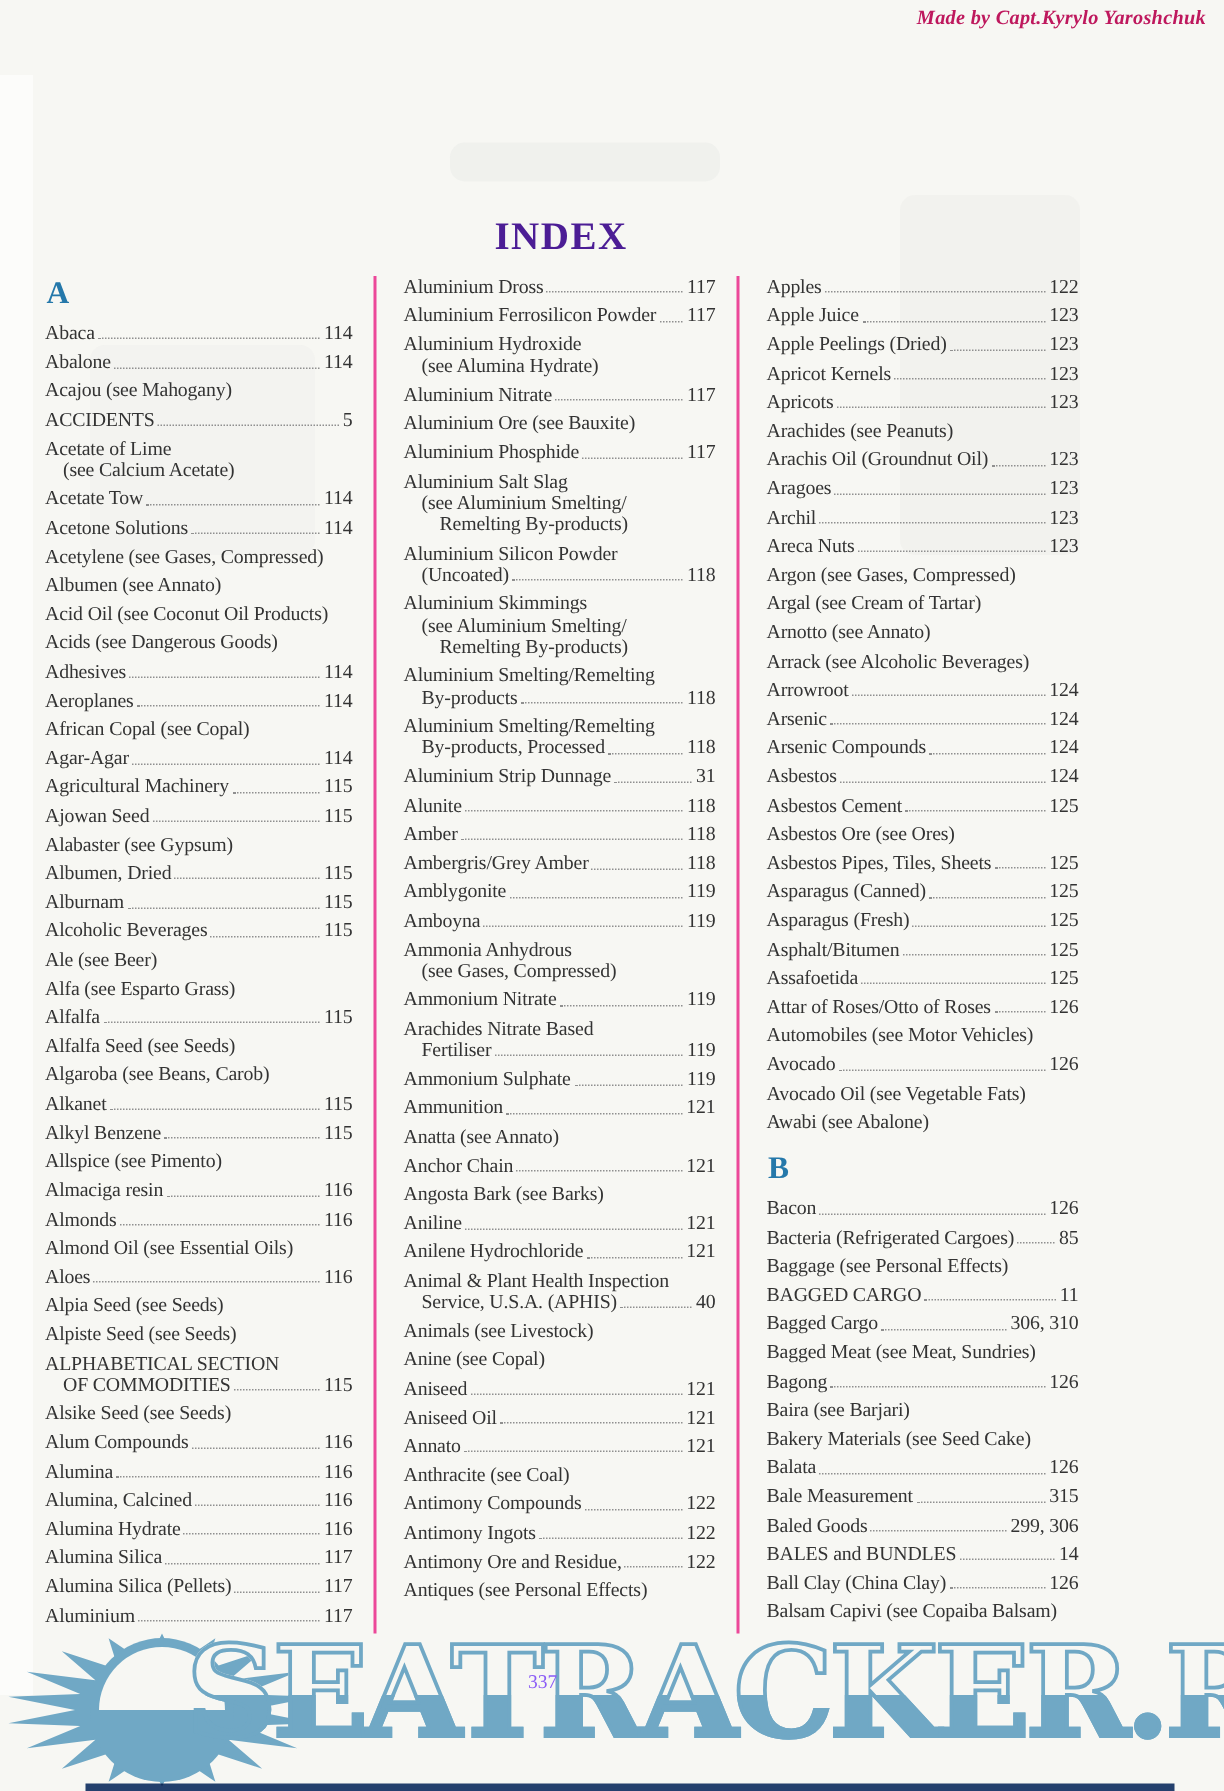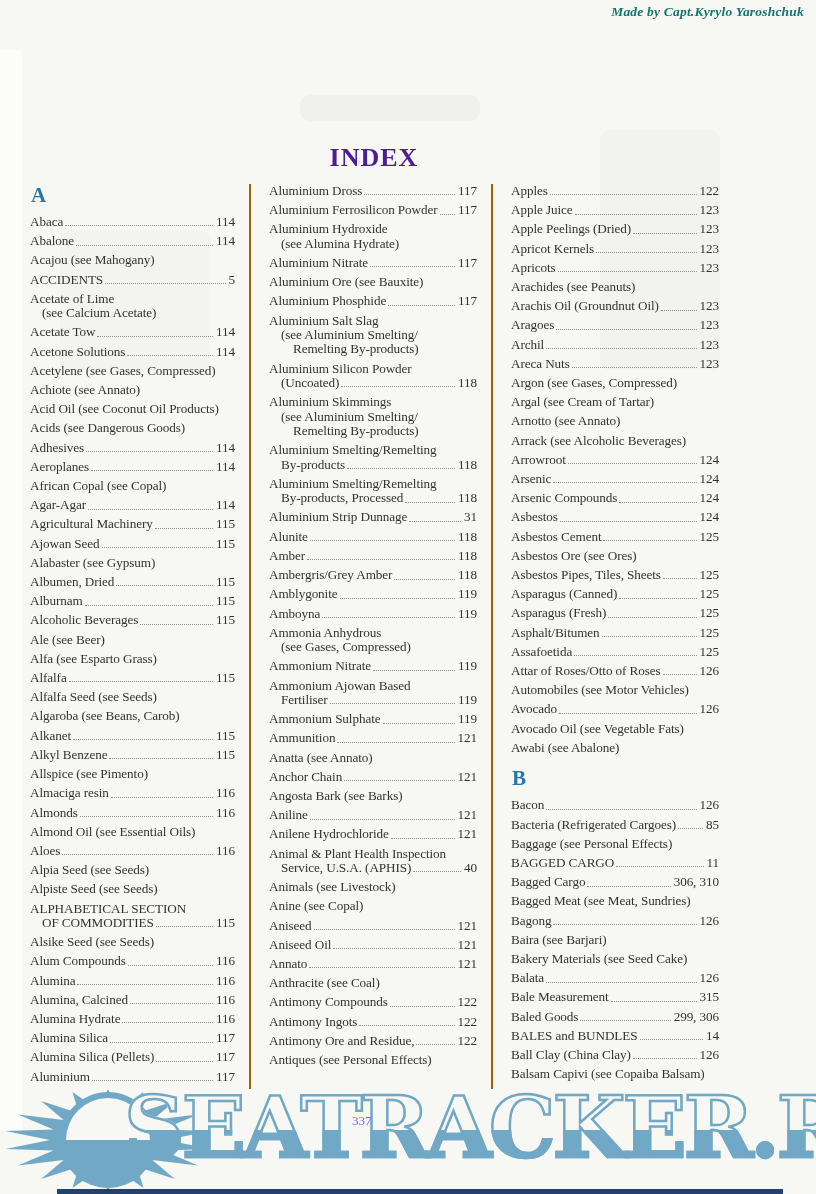--- a/index.html
+++ b/index.html
@@ -6,35 +6,35 @@
   body{
     width:816px;height:1194px;position:relative;overflow:hidden;
     background:#f7f7f3;
     font-family:"Liberation Serif", serif;
   }
   .smudge{position:absolute;background:#e7e8e6;border-radius:10px;opacity:.45;pointer-events:none;}
   .edge-light{position:absolute;background:#fdfdfb;opacity:.8;pointer-events:none;}
 
   .credit{
     position:absolute;top:4px;right:12px;
-    font-style:italic;font-weight:bold;font-size:13.5px;color:#0f766e;
+    font-style:italic;font-weight:bold;font-size:13.5px;color:#be185d;
     letter-spacing:.2px;
   }
   .page-title{
     position:absolute;top:128px;left:30px;width:688px;
     text-align:center;font-size:26px;font-weight:bold;color:#4c1d95;
     letter-spacing:1px;
     margin-top:15px;
   }
   .cols{
     position:absolute;top:184px;left:30px;width:688px;
     display:grid;grid-template-columns:205px 228px 228px;column-gap:14px;
   }
   .col{min-width:0;}
-  .col.ruled{border-left:2px solid #a16207;padding-left:18px;}
+  .col.ruled{border-left:2px solid #ec4899;padding-left:18px;}
   .letter{
     font-size:21px;font-weight:bold;color:#2578aa;
     margin:0 0 9px 1px;line-height:22px;
   }
   .letter.spaced{margin-top:12px;}
   .entry{margin-bottom:4.8px;color:#333;}
   .line{font-size:13.2px;line-height:14.4px;white-space:nowrap;letter-spacing:-.1px;}
   .line.last{display:flex;align-items:baseline;}
   .nm{white-space:nowrap;}
   .leader{flex:1;min-width:6px;border-bottom:1px dotted #8f8f8f;align-self:flex-end;margin:0 3px 3px 2px;}
@@ -117,21 +117,21 @@
         <div class="line last">
           <span class="nm">Acetone Solutions</span>
           <span class="leader"></span>
           <span class="pg">114</span>
         </div>
       </div>
       <div class="entry">
         <div class="line">Acetylene (see Gases, Compressed)</div>
       </div>
       <div class="entry">
-        <div class="line">Achiote (see Annato)</div>
+        <div class="line">Albumen (see Annato)</div>
       </div>
       <div class="entry">
         <div class="line">Acid Oil (see Coconut Oil Products)</div>
       </div>
       <div class="entry">
         <div class="line">Acids (see Dangerous Goods)</div>
       </div>
       <div class="entry">
         <div class="line last">
           <span class="nm">Adhesives</span>
@@ -438,21 +438,21 @@
         <div class="line" style="padding-left: 12px;">(see Gases, Compressed)</div>
       </div>
       <div class="entry">
         <div class="line last">
           <span class="nm">Ammonium Nitrate</span>
           <span class="leader"></span>
           <span class="pg">119</span>
         </div>
       </div>
       <div class="entry">
-        <div class="line">Ammonium Ajowan Based</div>
+        <div class="line">Arachides Nitrate Based</div>
         <div class="line last" style="padding-left: 12px; justify-content: flex-end;">
           <span class="nm">Fertiliser</span>
           <span class="leader"></span>
           <span class="pg">119</span>
         </div>
       </div>
       <div class="entry">
         <div class="line last">
           <span class="nm">Ammonium Sulphate</span>
           <span class="leader"></span>

